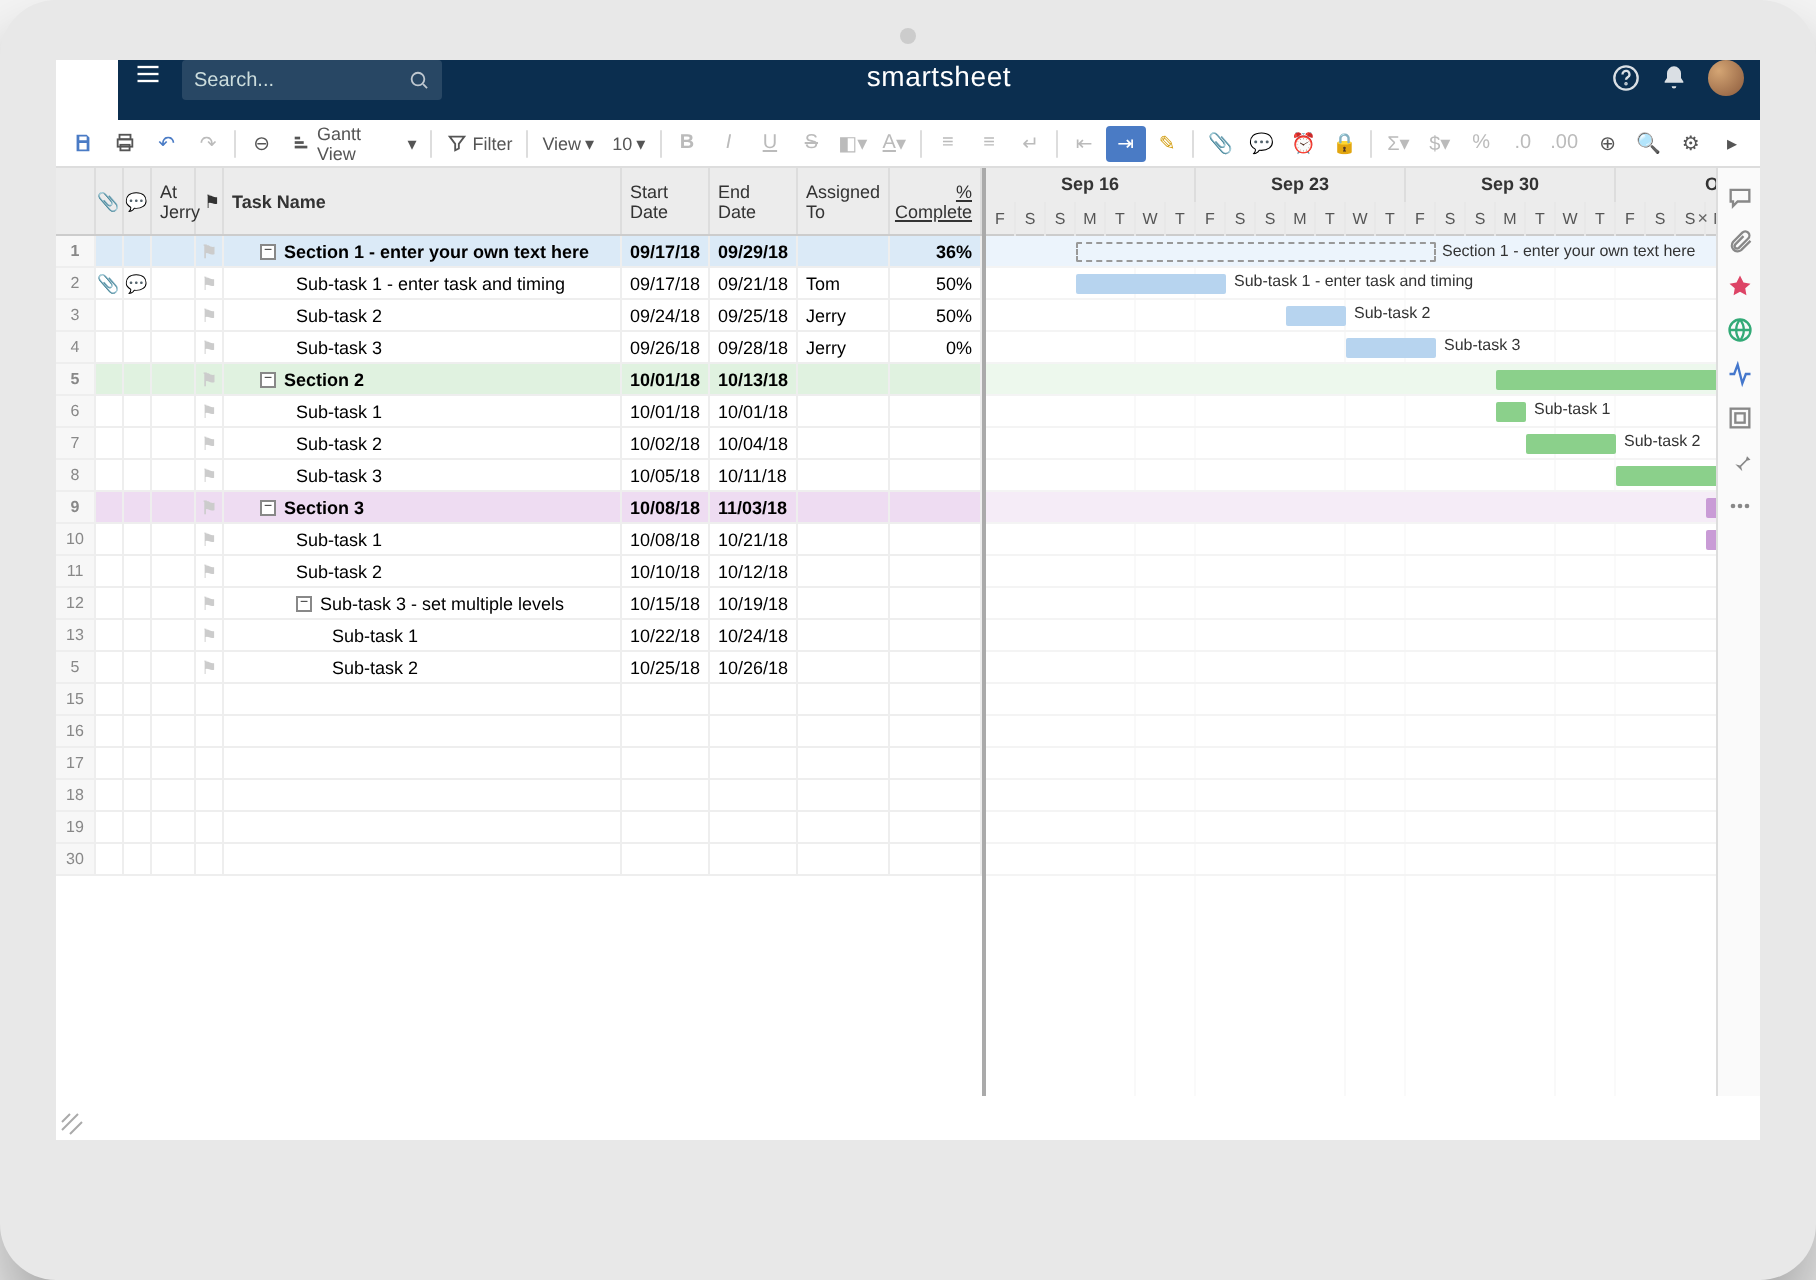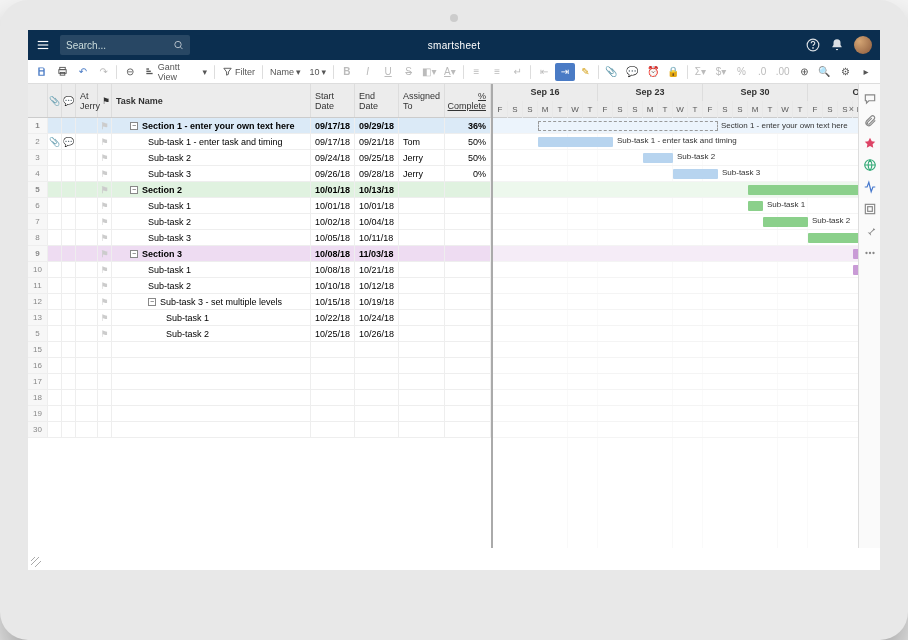--- a/index.html
+++ b/index.html
@@ -2,28 +2,28 @@
 <html><head>
 <meta charset="utf-8">
 <style>
 * { margin: 0; padding: 0; box-sizing: border-box; }
 body { font-family: -apple-system, BlinkMacSystemFont, "Segoe UI", Arial, sans-serif; font-size: 10px; background: #f5f5f5; }
 .device { width: 908px; height: 640px; background: #e8e8e8; border-radius: 28px; padding: 30px 28px 70px; position: relative; margin: 0; box-shadow: 0 25px 40px rgba(0,0,0,.35); }
 .device::before { content: ""; position: absolute; top: 14px; left: 50%; transform: translateX(-50%); width: 8px; height: 8px; background: #ccc; border-radius: 50%; }
 .screen { width: 100%; height: 100%; background: #fff; overflow: hidden; position: relative; }
 
 
-.topbar { height: 30px; background: #0b2e4f; display: flex; align-items: center; color: #fff; position: relative; }
+.topbar { height: 30px; background: #0b2e4f; display: flex; align-items: flex-start; color: #fff; position: relative; margin-left: 31px; }
 .hamburger { width: 30px; display: flex; align-items: center; justify-content: center; cursor: pointer; }
 .hamburger svg { width: 14px; height: 14px; }
 .search { flex: 0 0 130px; height: 20px; background: rgba(255,255,255,.12); border-radius: 2px; display: flex; align-items: center; padding: 0 6px; margin-left: 2px; }
 .search input { background: transparent; border: none; color: #fff; font-size: 10px; width: 100%; outline: none; }
 .search input::placeholder { color: #cdd; }
 .search .sicon { width: 12px; height: 12px; opacity: .7; }
-.brand { position: absolute; left: 50%; transform: translateX(-50%); font-size: 10px; font-weight: 400; letter-spacing: .3px; }
+.brand { position: absolute; left: 50%; transform: translateX(-50%); font-size: 14px; font-weight: 400; letter-spacing: .3px; }
 .topicons { margin-left: auto; display: flex; align-items: center; gap: 10px; padding-right: 8px; }
 .topicons .ic { width: 14px; height: 14px; opacity: .85; cursor: pointer; }
 .avatar { width: 18px; height: 18px; border-radius: 50%; background: radial-gradient(circle at 30% 30%, #d4a574, #8b5a3c); }
 
 
 .menurow { height: 22px; display: flex; align-items: center; border-bottom: 1px solid #ddd; font-size: 10px; color: #333; padding: 0 6px; gap: 12px; position: relative; }
 .menurow .mi { cursor: pointer; }
 .title { position: absolute; left: 50%; transform: translateX(-50%); display: flex; align-items: center; gap: 6px; color: #333; font-size: 11px; }
 .star { color: #bbb; font-size: 12px; }
 .sharebtn { margin-left: auto; background: #2f6fc9; color: #fff; padding: 3px 8px; border-radius: 2px; display: flex; align-items: center; gap: 4px; cursor: pointer; font-size: 10px; }
@@ -166,21 +166,21 @@
             <rect x="3" y="15" width="14" height="3"></rect>
           </svg><span>Gantt View</span> ▾</div>
   <div class="tb sep"></div>
   <div class="tb wide">
           <svg viewBox="0 0 24 24" fill="none" stroke="#555" stroke-width="2">
             <path d="M4 5h16l-6 8v5l-4 2v-7L4 5z"></path>
           </svg>
           <span>Filter</span>
         </div>
   <div class="tb sep"></div>
-  <div class="tb wide"><span>Name</span> ▾</div>
+  <div class="tb wide"><span>View</span> ▾</div>
   <div class="tb wide"><span>10</span> ▾</div>
   <div class="tb sep"></div>
   <div class="tb" style="color:#bbb">
           <b>B</b>
         </div>
   <div class="tb" style="color:#bbb">
           <i>I</i>
         </div>
   <div class="tb" style="color:#bbb">
           <u>U</u>

